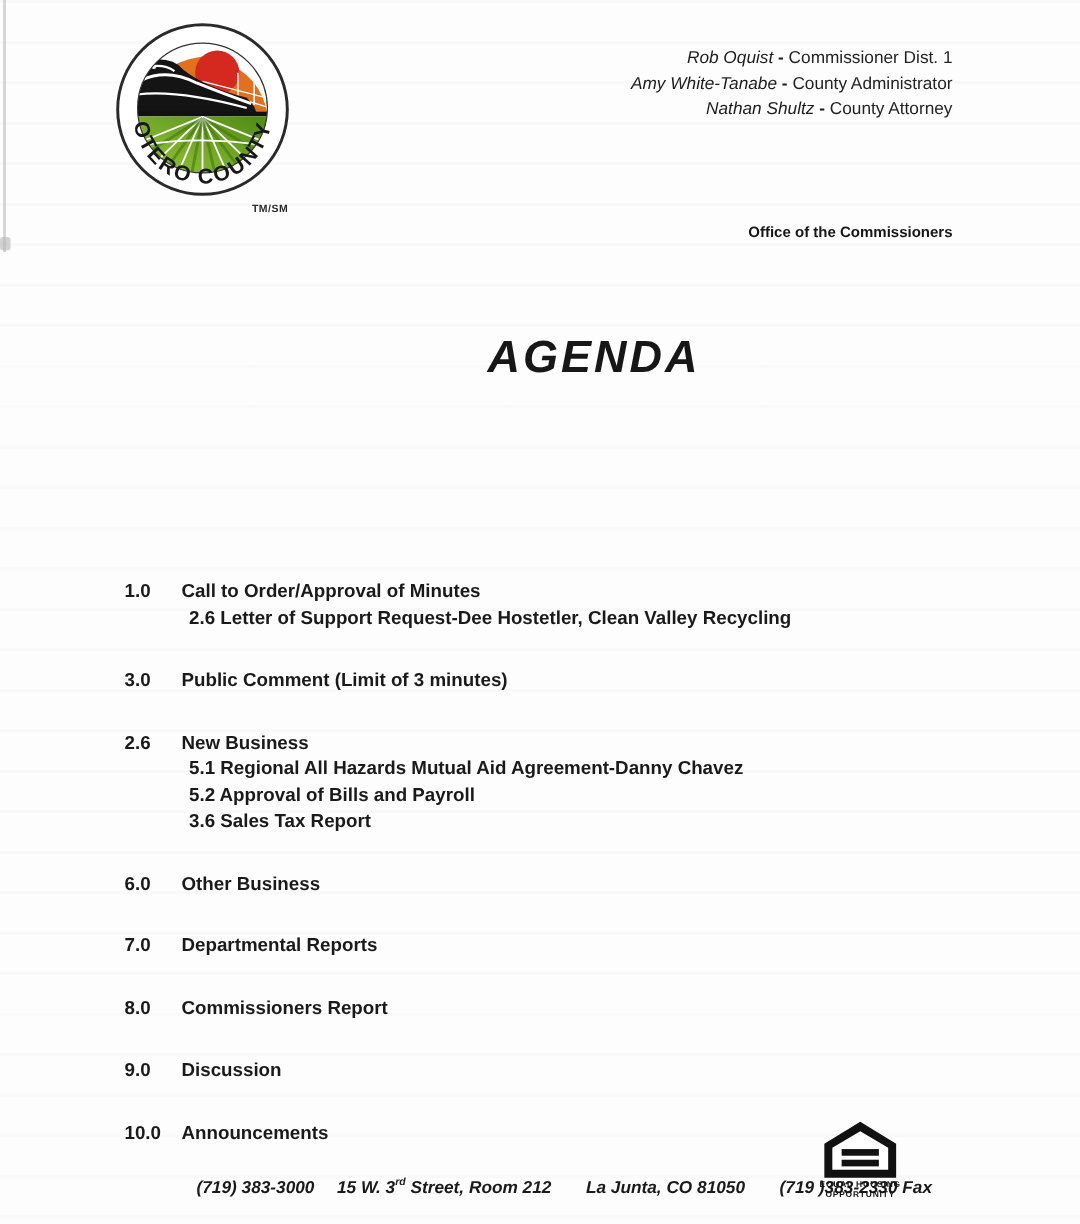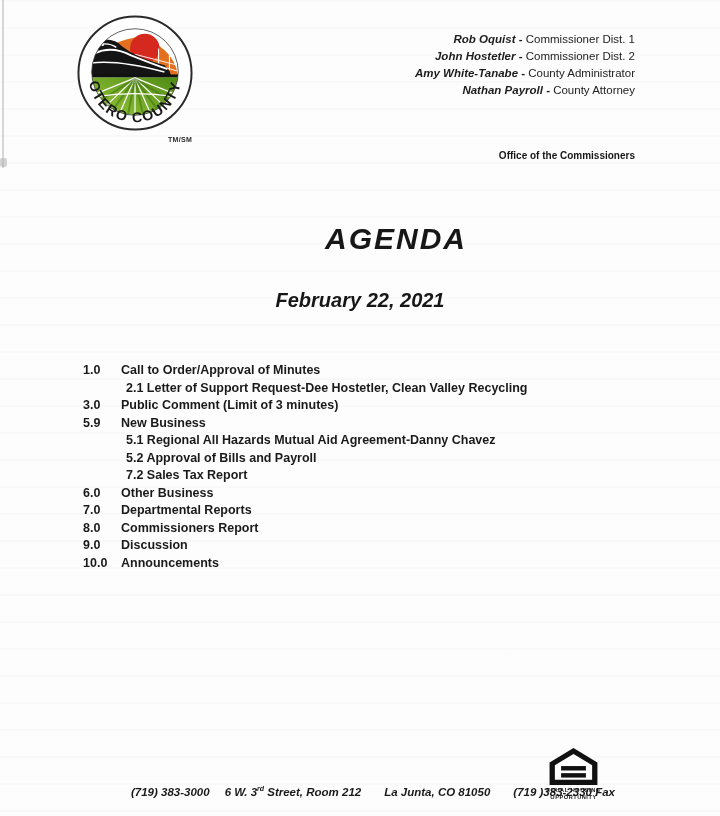--- a/index.html
+++ b/index.html
@@ -30,21 +30,21 @@
   .logo svg{display:block;width:100%;height:100%;}
   .tm-mark{
     position:absolute;left:168px;top:136px;
     font-size:7px;font-weight:700;color:#2a2a2a;letter-spacing:.3px;
   }
   
   .officials{
     position:absolute;right:85px;top:31px;
     text-align:right;font-size:11.5px;line-height:17px;white-space:nowrap;
   }
-  .official-name{font-weight:700;font-style:italic;}
+  .official-name{font-weight:400;font-style:italic;}
   .official-sep{font-weight:700;}
   .official-title{font-weight:400;color:#222;}
   .office-label{
     position:absolute;right:85px;top:150px;
     font-size:10px;font-weight:700;color:#161616;
   }
   
   .doc-title{
     position:absolute;left:0;top:222px;width:720px;
     text-align:center;font-size:30px;font-weight:700;font-style:italic;
@@ -54,21 +54,21 @@
     position:absolute;left:0;top:289px;width:720px;
     text-align:center;font-size:20px;font-weight:700;font-style:italic;
     color:#171717;
   }
   
   .agenda-list{
     position:absolute;left:83px;top:362px;width:570px;
     font-size:12.5px;font-weight:700;line-height:17.5px;color:#1a1a1a;
   }
   .agenda-row{white-space:nowrap;}
-  .agenda-num{display:inline-block;width:38px;}
+  .agenda-num{display:inline-block;width:38px;margin-top:24px;}
   .agenda-sub{margin-left:43px;white-space:nowrap;}
   
   .footer-line{
     position:absolute;left:95px;top:786px;
     display:flex;gap:0;
     font-size:11.5px;font-weight:700;font-style:italic;color:#1a1a1a;
     white-space:pre;
     margin-left:36px;
   }
   .footer-seg{white-space:pre;}
@@ -148,49 +148,47 @@
 
       <text font-family="Liberation Sans, sans-serif" font-weight="700" font-size="14.5" letter-spacing="1.5" fill="#181818">
         <textPath href="#arcText" startOffset="50%" text-anchor="middle">OTERO COUNTY</textPath>
       </text>
     </svg>
   </div>
   <div class="tm-mark">TM/SM</div>
 
   <div class="officials" id="officials">
       <div class="official-row"><span class="official-name">Rob Oquist </span><span class="official-sep">- </span><span class="official-title">Commissioner Dist. 1</span></div>
-      <div class="official-row"><span class="official-name">John Hostetler </span><span class="official-sep">- </span><span class="official-title">Commissioner Dist. 2</span></div>
       <div class="official-row"><span class="official-name">Amy White-Tanabe </span><span class="official-sep">- </span><span class="official-title">County Administrator</span></div>
-      <div class="official-row"><span class="official-name">Nathan Payroll </span><span class="official-sep">- </span><span class="official-title">County Attorney</span></div>
+      <div class="official-row"><span class="official-name">Nathan Shultz </span><span class="official-sep">- </span><span class="official-title">County Attorney</span></div>
     </div>
 
   <div class="office-label">Office of the Commissioners</div>
 
   <div class="doc-title">AGENDA</div>
-  <div class="doc-date">February 22, 2021</div>
 
   <div class="agenda-list" id="agenda-list">
       <div class="agenda-row"><span class="agenda-num">1.0</span><span class="agenda-label">Call to Order/Approval of Minutes</span></div>
-      <div class="agenda-sub">2.1 Letter of Support Request-Dee Hostetler, Clean Valley Recycling</div>
+      <div class="agenda-sub">2.6 Letter of Support Request-Dee Hostetler, Clean Valley Recycling</div>
       <div class="agenda-row"><span class="agenda-num">3.0</span><span class="agenda-label">Public Comment (Limit of 3 minutes)</span></div>
-      <div class="agenda-row"><span class="agenda-num">5.9</span><span class="agenda-label">New Business</span></div>
+      <div class="agenda-row"><span class="agenda-num">2.6</span><span class="agenda-label">New Business</span></div>
       <div class="agenda-sub">5.1 Regional All Hazards Mutual Aid Agreement-Danny Chavez</div>
       <div class="agenda-sub">5.2 Approval of Bills and Payroll</div>
-      <div class="agenda-sub">7.2 Sales Tax Report</div>
+      <div class="agenda-sub">3.6 Sales Tax Report</div>
       <div class="agenda-row"><span class="agenda-num">6.0</span><span class="agenda-label">Other Business</span></div>
       <div class="agenda-row"><span class="agenda-num">7.0</span><span class="agenda-label">Departmental Reports</span></div>
       <div class="agenda-row"><span class="agenda-num">8.0</span><span class="agenda-label">Commissioners Report</span></div>
       <div class="agenda-row"><span class="agenda-num">9.0</span><span class="agenda-label">Discussion</span></div>
       <div class="agenda-row"><span class="agenda-num">10.0</span><span class="agenda-label">Announcements</span></div>
     </div>
 
   <div class="footer-line">
     <span class="footer-seg">(719) 383-3000</span>
     <span class="gap-sm"></span>
-    <span class="footer-seg"><span>6 W. 3</span><sup>rd</sup><span> Street, Room 212</span></span>
+    <span class="footer-seg"><span>15 W. 3</span><sup>rd</sup><span> Street, Room 212</span></span>
     <span class="gap-lg"></span>
     <span class="footer-seg">La Junta, CO 81050</span>
     <span class="gap-lg"></span>
     <span class="footer-seg">(719 )383-2330 Fax</span>
   </div>
 
   <div class="eho">
     <svg viewBox="0 0 60 44">
       <path d="M30,1 L57,17.5 L57,43 L3,43 L3,17.5 Z" fill="#111111"></path>
       <path d="M30,8 L51,20.5 L51,37 L9,37 L9,20.5 Z" fill="#FFFFFF"></path>

